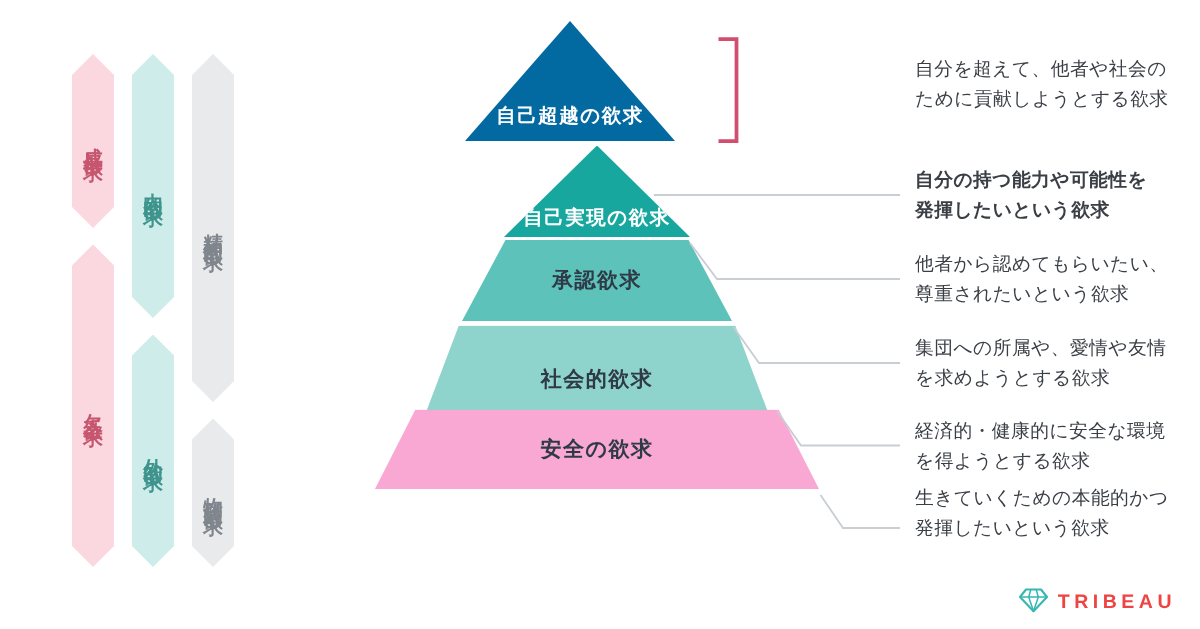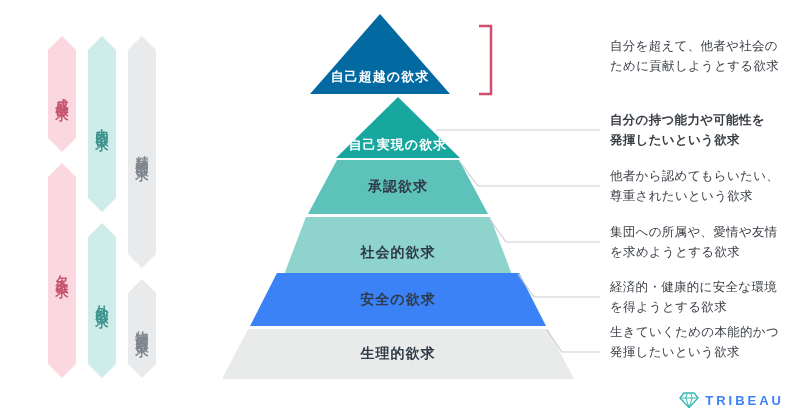--- a/index.html
+++ b/index.html
@@ -41,21 +41,21 @@
   #level-actualization .tri-label { bottom:4px; }
 
   .band {
     position:absolute; display:flex; align-items:center; justify-content:center;
     font-size:14px; font-weight:700; letter-spacing:1px; color:#2f3a47;
   }
   #level-esteem        { left:308px; top:160px; width:180px; height:54px; background:#5cc2ba;
                          clip-path:polygon(16.1% 0,83.9% 0,100% 100%,0 100%); }
   #level-social        { left:279px; top:217px; width:238px; height:71px; background:#8ed3cc;
                          clip-path:polygon(11.3% 0,88.7% 0,100% 100%,0 100%); }
-  #level-safety        { left:250px; top:273px; width:296px; height:53px; background:#3b82f6;
+  #level-safety        { left:250px; top:273px; width:296px; height:53px; background:#f9a8d4;
                          clip-path:polygon(9.1% 0,90.9% 0,100% 100%,0 100%); }
   #level-physiological { left:222px; top:329px; width:352px; height:50px; background:#e9ebeb;
                          clip-path:polygon(7.4% 0,92.6% 0,100% 100%,0 100%); }
 
   
   #connectors { position:absolute; left:0; top:0; width:800px; height:419px; pointer-events:none; }
 
   
   .desc {
     position:absolute; left:610px; width:186px;
@@ -63,21 +63,21 @@
   }
   #desc-0 { top:36px; }  #desc-1 { top:110px;font-weight:bold; } #desc-2 { top:166px; }
   #desc-3 { top:222px; } #desc-4 { top:277px; } #desc-5 { top:322px; }
 
   
   .logo {
     position:absolute; right:16px; bottom:10px;
     display:flex; align-items:center; gap:6px;
   }
   .logo .logo-text {
-    font-size:13px; font-weight:700; letter-spacing:3px; color:#3b82f6;
+    font-size:13px; font-weight:700; letter-spacing:3px; color:#ef4444;
   }
 </style>
 </head>
 <body>
 
 <div class="stage">
 
   <div class="v-arrow arr-pink" id="arrow-growth">
     <span class="v-label">成長欲求</span>
   </div>
@@ -104,23 +104,20 @@
     <span class="tri-label">自己実現の欲求</span>
   </div>
   <div class="band" id="level-esteem">
     <span>承認欲求</span>
   </div>
   <div class="band" id="level-social">
     <span>社会的欲求</span>
   </div>
   <div class="band" id="level-safety">
     <span>安全の欲求</span>
-  </div>
-  <div class="band" id="level-physiological">
-    <span>生理的欲求</span>
   </div>
 
   <svg id="connectors" viewBox="0 0 800 419" xmlns="http://www.w3.org/2000/svg">
     <path d="M 479 26 L 491 26 L 491 94 L 479 94" fill="none" stroke="#d14e6e" stroke-width="2.5"></path>
     <polyline points="436,130 600,130" fill="none" stroke="#c9ced3" stroke-width="1.2"></polyline>
     <polyline points="460,162 478,186 600,186" fill="none" stroke="#c9ced3" stroke-width="1.2"></polyline>
     <polyline points="489,218 506,242 600,242" fill="none" stroke="#c9ced3" stroke-width="1.2"></polyline>
     <polyline points="518,274 534,297 600,297" fill="none" stroke="#c9ced3" stroke-width="1.2"></polyline>
     <polyline points="547,330 562,352 600,352" fill="none" stroke="#c9ced3" stroke-width="1.2"></polyline>
   </svg>

